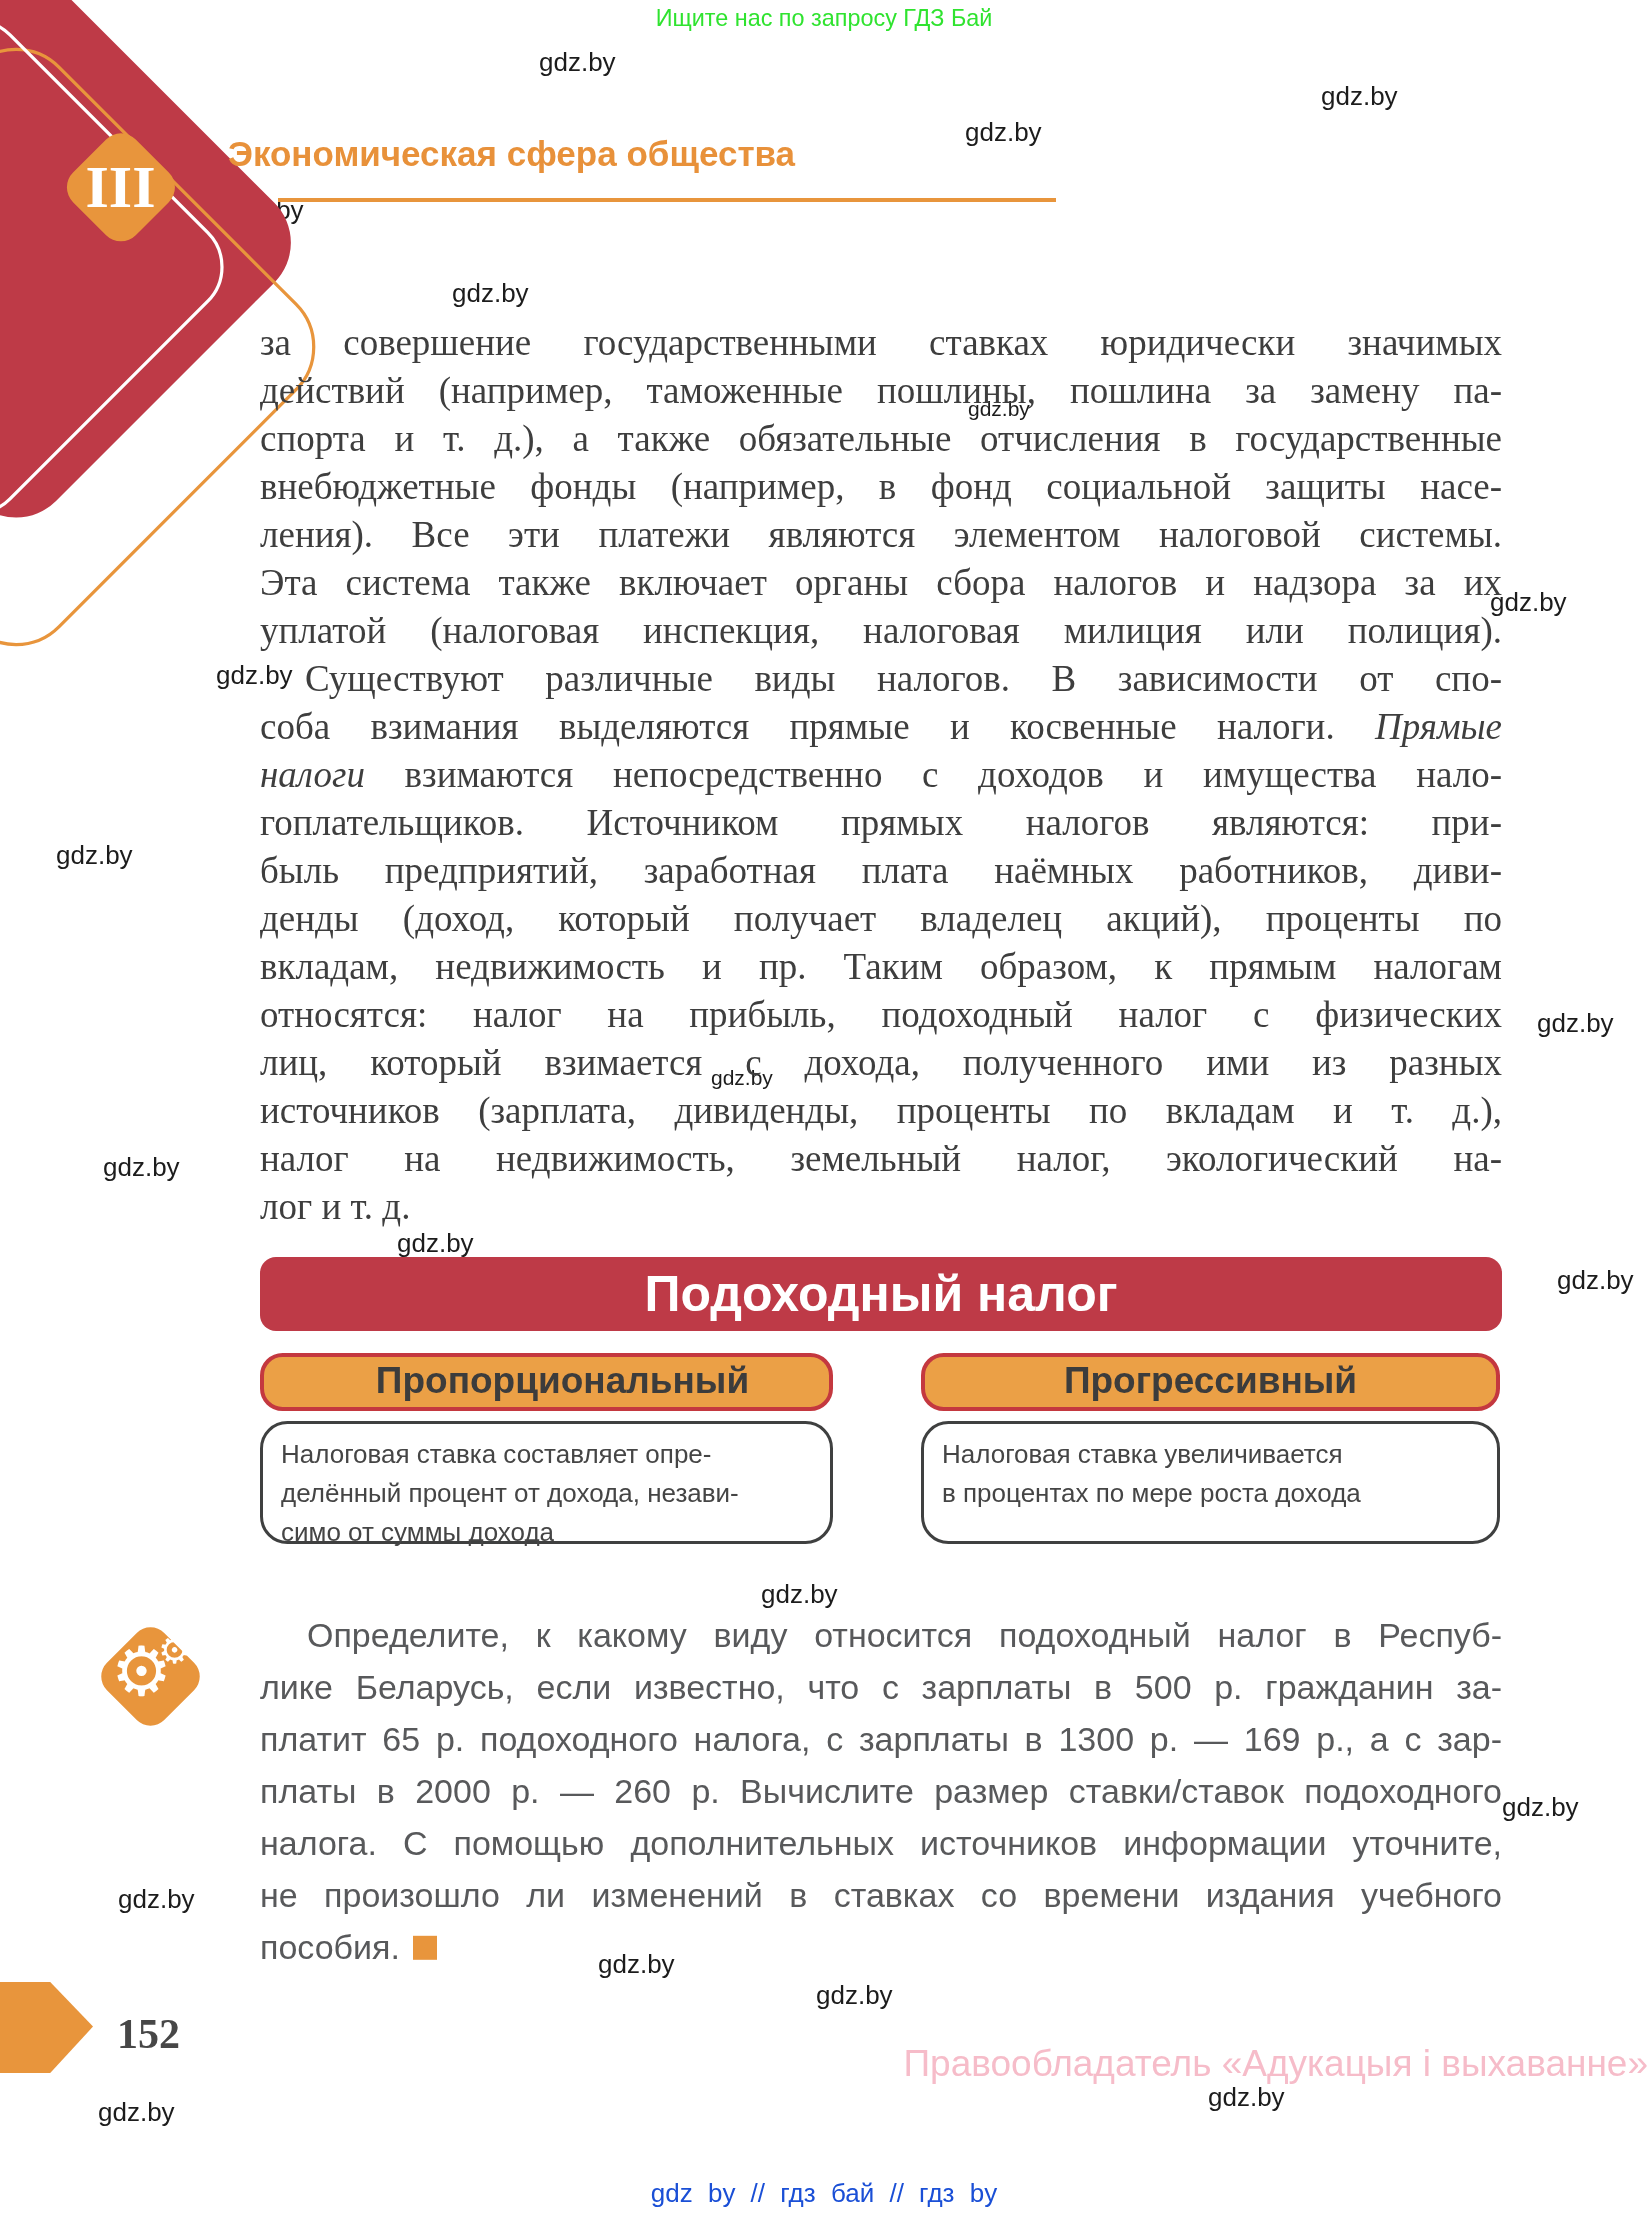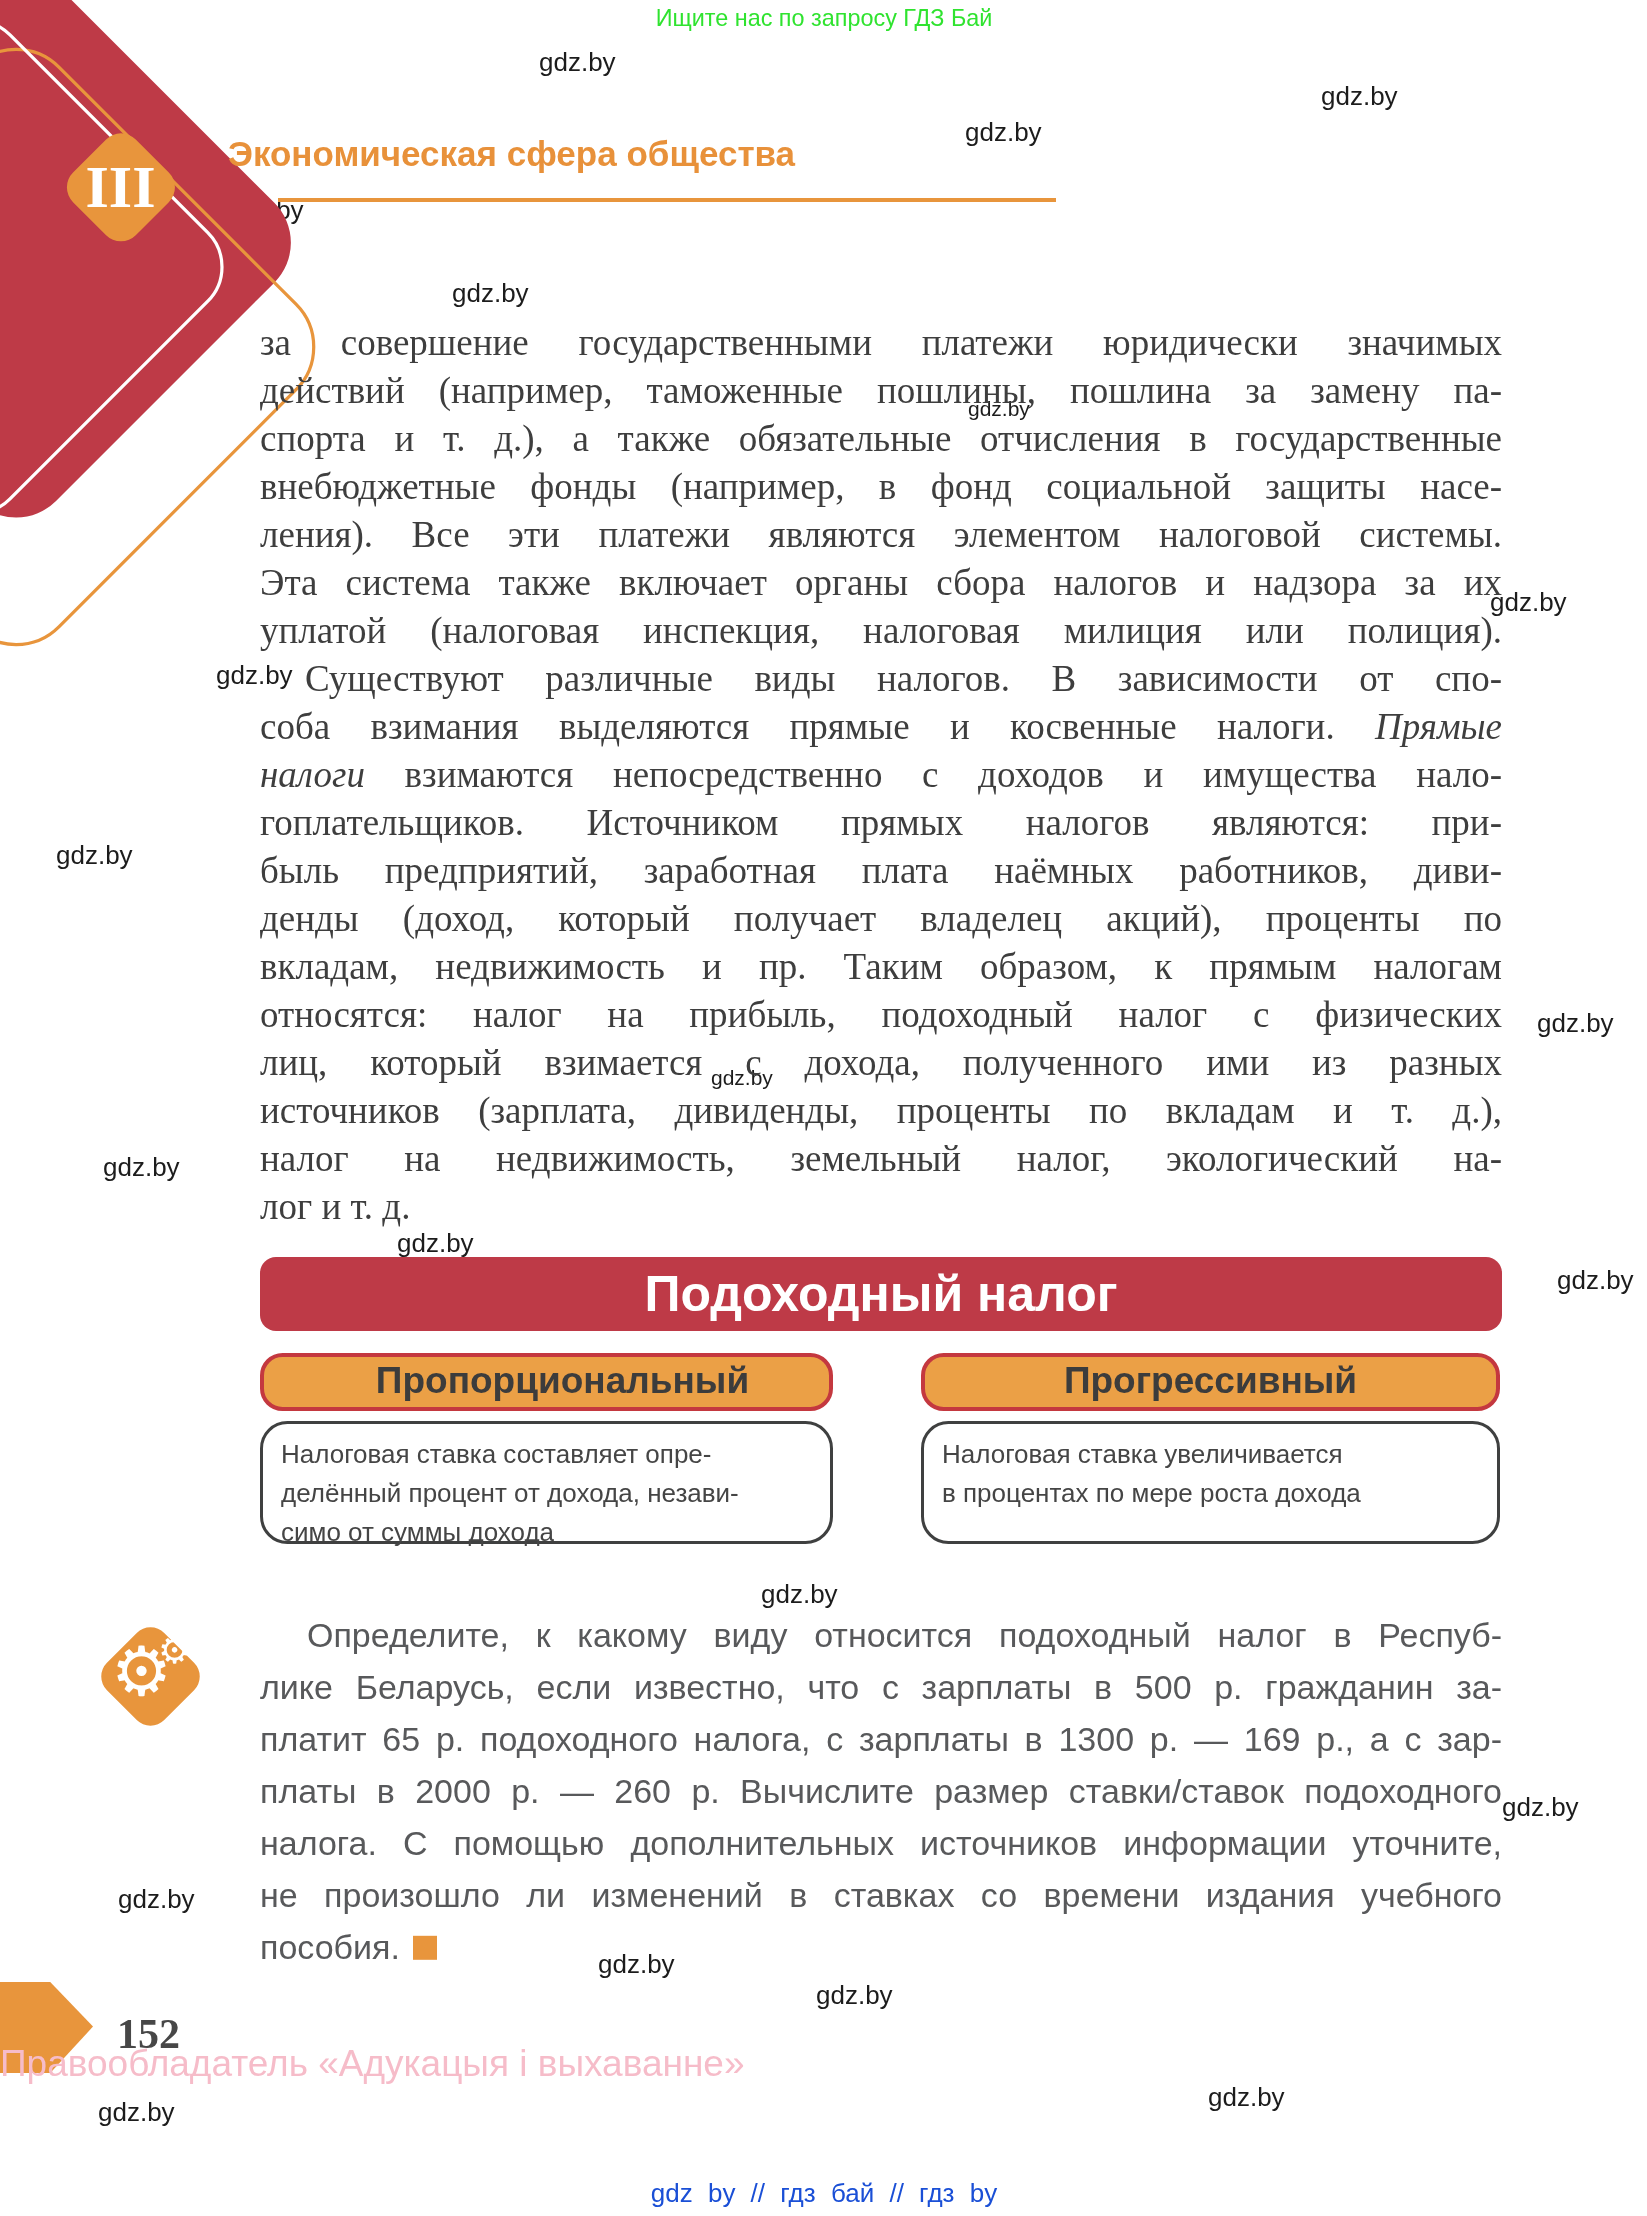--- a/index.html
+++ b/index.html
@@ -95,21 +95,21 @@
     background:#E8953C;
     clip-path:polygon(0% 0%, 54% 0%, 100% 49%, 54% 100%, 0% 100%);
   }
   #page-number {
     position:absolute; left:117px; top:2010px;
     font-family:"Liberation Serif", serif; font-weight:600;
     font-size:42px; color:#474747;
   }
   #copyright {
     position:absolute; left:0; top:2043px; width:100%;
-    text-align:left; font-size:37px; color:#F6BCC9; white-space:nowrap;
+    text-align:right; font-size:37px; color:#F6BCC9; white-space:nowrap;
   }
   #site-footer {
     position:absolute; left:0; top:2178px; width:100%;
     text-align:center; font-size:26px; color:#1A4FD6; word-spacing:8px;
   }
 </style>
 </head>
 <body>
 
 <div id="page">
@@ -155,21 +155,21 @@
     <g transform="translate(150,232) rotate(45)">
       <rect x="-55" y="-55" width="110" height="110" rx="26" fill="#E8953C"></rect>
     </g>
   </svg>
   <div id="badge-numeral">III</div>
 
   <div id="chapter-title">Экономическая сфера общества</div>
   <div id="title-underline"></div>
 
   <div id="body-text">
-      <div class="bline jfull"><span>за совершение государственными платежи юридически значимых</span></div>
+      <div class="bline jfull"><span>за совершение государственными ставках юридически значимых</span></div>
       <div class="bline jfull"><span>действий (например, таможенные пошлины, пошлина за замену па-</span></div>
       <div class="bline jfull"><span>спорта и т. д.), а также обязательные отчисления в государственные</span></div>
       <div class="bline jfull"><span>внебюджетные фонды (например, в фонд социальной защиты насе-</span></div>
       <div class="bline jfull"><span>ления). Все эти платежи являются элементом налоговой системы.</span></div>
       <div class="bline jfull"><span>Эта система также включает органы сбора налогов и надзора за их</span></div>
       <div class="bline jfull"><span>уплатой (налоговая инспекция, налоговая милиция или полиция).</span></div>
       <div class="bline jfull indent"><span>Существуют различные виды налогов. В зависимости от спо-</span></div>
       <div class="bline jfull"><span>соба взимания выделяются прямые и косвенные налоги. </span><em>Прямые</em></div>
       <div class="bline jfull"><em>налоги</em><span> взимаются непосредственно с доходов и имущества нало-</span></div>
       <div class="bline jfull"><span>гоплательщиков. Источником прямых налогов являются: при-</span></div>

